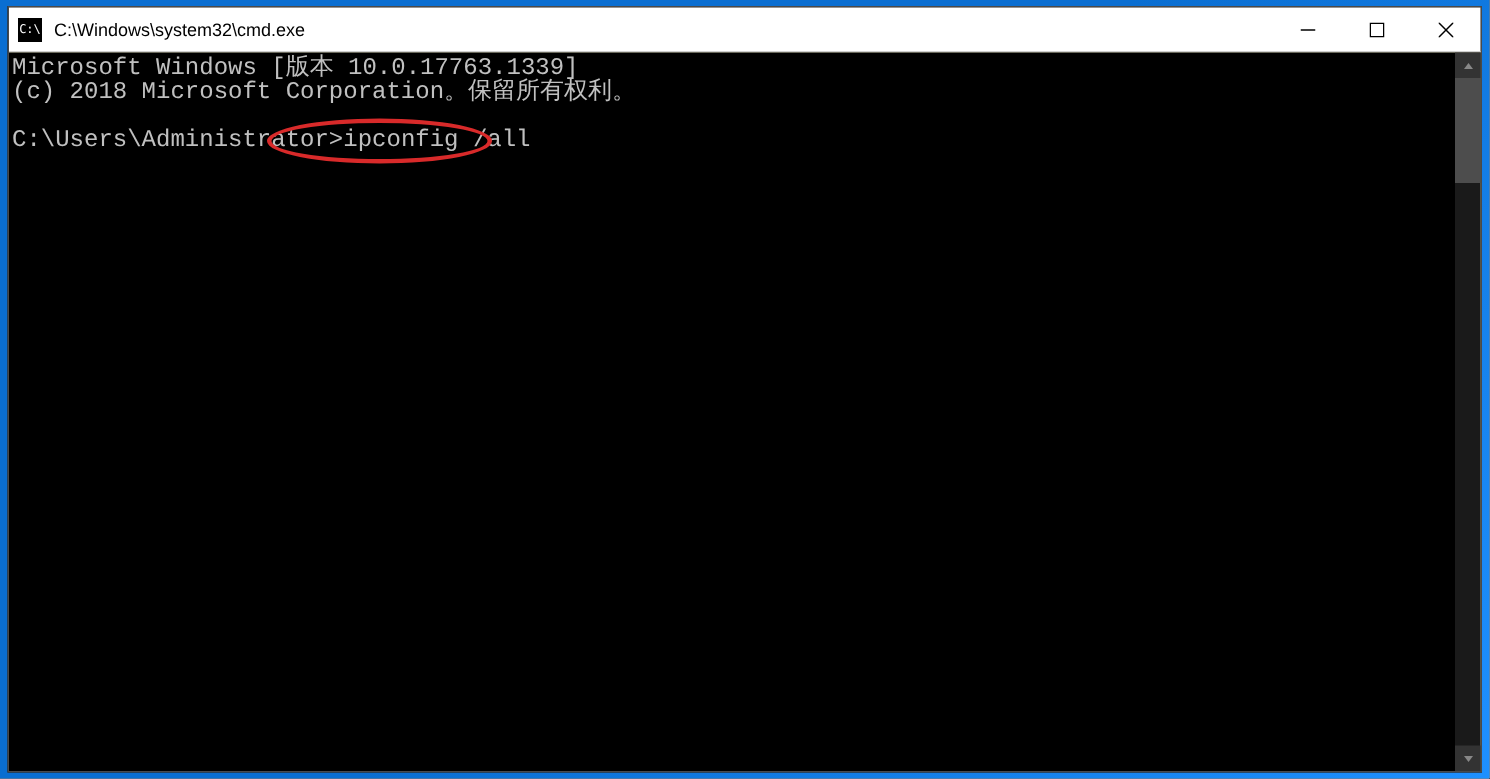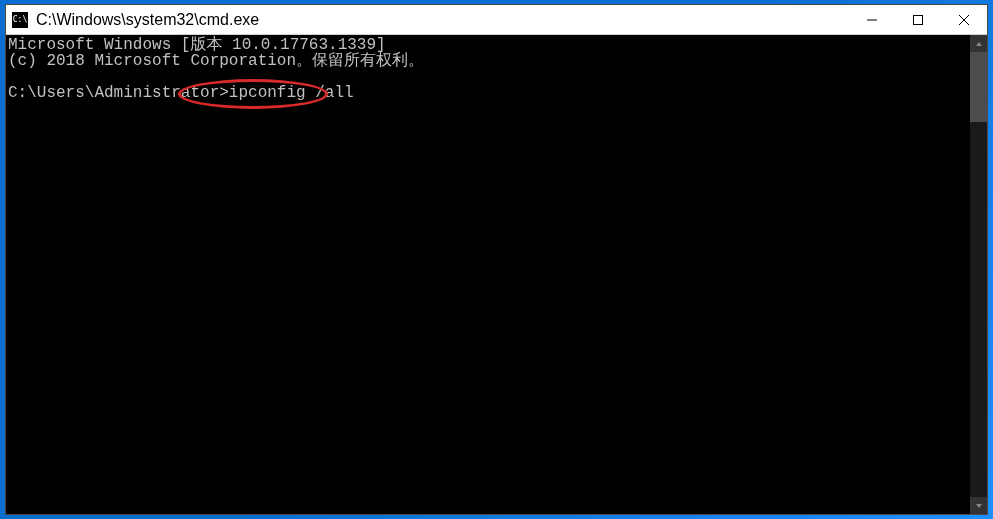--- a/index.html
+++ b/index.html
@@ -33,21 +33,21 @@
       background: #000;
       margin-right: 8px;
       display: flex;
       align-items: center;
       justify-content: center;
       font-size: 8px;
       color: #fff;
       font-family: Consolas, monospace;
     }
     .titlebar .title {
-      font-size: 16px;
+      font-size: 12px;
       color: #000;
       flex: 1;
     }
     .win-controls { display: flex; height: 100%; }
     .win-btn {
       width: 46px;
       height: 100%;
       display: flex;
       align-items: center;
       justify-content: center;

